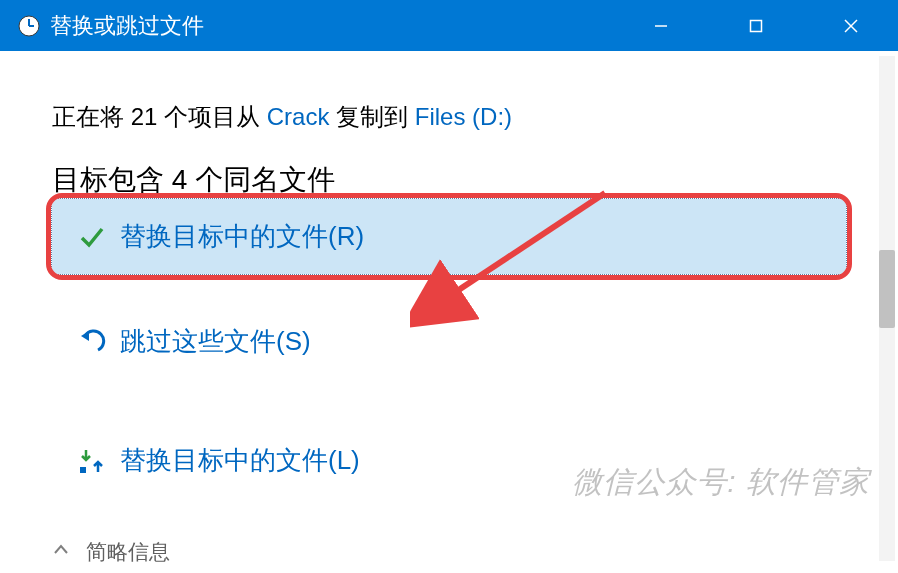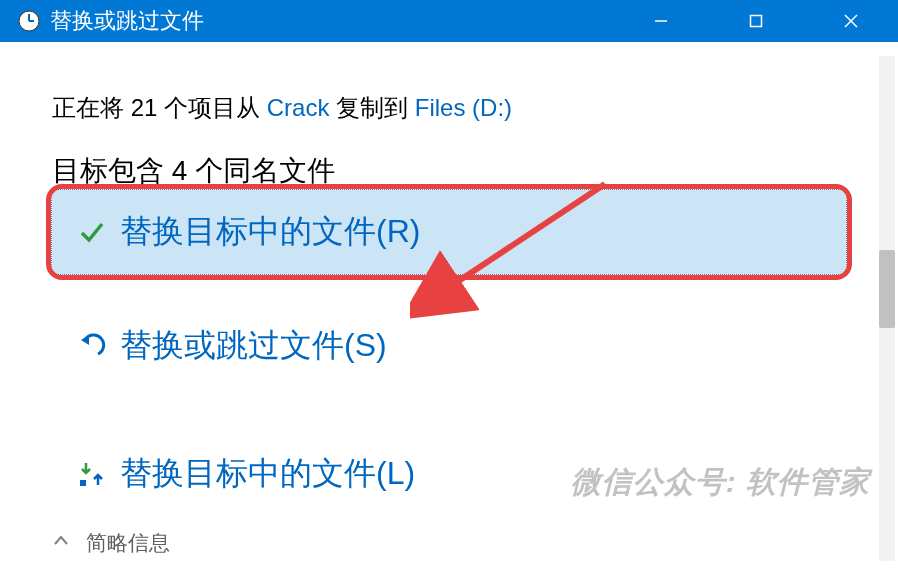--- a/index.html
+++ b/index.html
@@ -5,21 +5,21 @@
 * { margin: 0; padding: 0; box-sizing: border-box; }
 body {
   font-family: "Microsoft YaHei", "Segoe UI", Arial, sans-serif;
   background: #fff;
   width: 898px;
   height: 573px;
   overflow: hidden;
   position: relative;
 }
 .titlebar {
-  height: 42px;
+  height: 51px;
   background: #0078d4;
   display: flex;
   align-items: center;
   color: #fff;
 }
 .titlebar-icon {
   margin-left: 18px;
   margin-right: 10px;
   display: flex;
   align-items: center;
@@ -81,21 +81,21 @@
   pointer-events: none;
 }
 .opt-icon {
   width: 36px;
   display: flex;
   align-items: center;
   justify-content: center;
   margin-right: 10px;
 }
 .option-label {
-  font-size: 32px;
+  font-size: 26px;
   color: #0067c0;
 }
 .option:not(.highlight) { margin-bottom: 44px; }
 .details-toggle {
   position: absolute;
   bottom: 12px;
   left: 52px;
   display: flex;
   align-items: center;
   gap: 16px;
@@ -118,21 +118,21 @@
   height: 78px;
   background: #c1c1c1;
   border-radius: 2px;
 }
 .watermark {
   position: absolute;
   right: 28px;
   bottom: 70px;
   font-size: 30px;
   font-style: italic;
-  font-weight: 700;
+  font-weight: 400;
   color: rgba(120,120,120,0.45);
   text-align: center;
   line-height: 1.4;
   pointer-events: none;
   letter-spacing: 1px;
 }
 .watermark .wm2 { display: block; font-size: 28px; }
 .arrow-annotation {
   position: absolute;
   left: 410px;
@@ -189,21 +189,21 @@
       <span class="option-label">替换目标中的文件(R)</span>
     </div>
 
     <div class="option">
       <span class="opt-icon">
         <svg width="28" height="28" viewBox="0 0 28 28">
             <path d="M 20 22 A 10 10 0 1 0 7 8" fill="none" stroke="#0067c0" stroke-width="3"></path>
             <polygon points="11,3 3,8 11,13" fill="#0067c0"></polygon>
           </svg>
       </span>
-      <span class="option-label">替换或跳过文件(S)</span>
+      <span class="option-label">跳过这些文件(S)</span>
     </div>
 
     <div class="option">
       <span class="opt-icon">
         <svg width="28" height="28" viewBox="0 0 28 28">
           <path d="M 8 3 L 8 13 M 4 9 L 8 13 L 12 9" fill="none" stroke="#2e9b3e" stroke-width="2.5"></path>
           <path d="M 20 25 L 20 15 M 16 19 L 20 15 L 24 19" fill="none" stroke="#0067c0" stroke-width="2.5"></path>
           <rect x="2" y="20" width="6" height="6" fill="#0067c0"></rect>
         </svg>
       </span>

